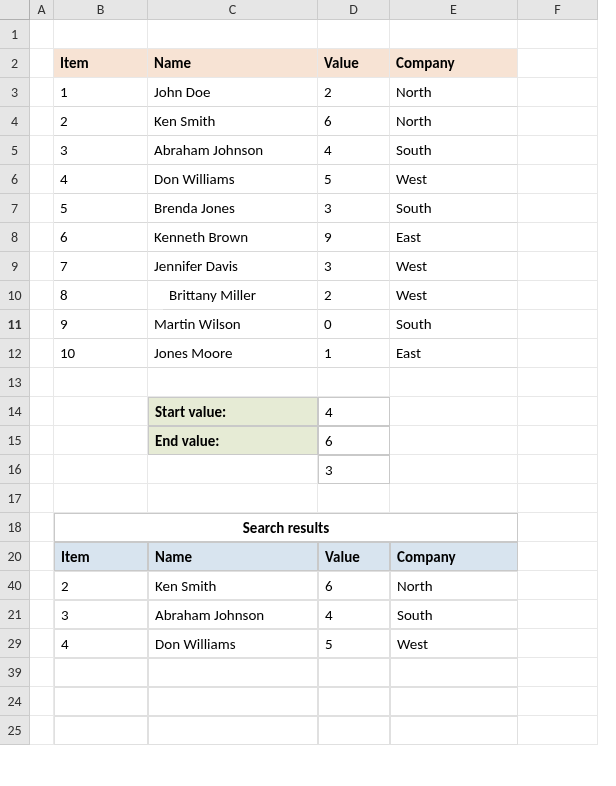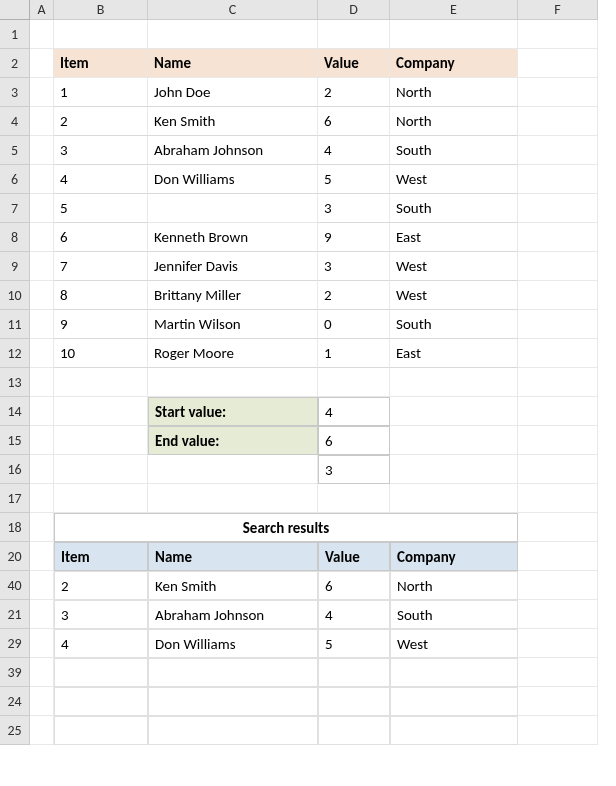--- a/index.html
+++ b/index.html
@@ -137,21 +137,21 @@
     <div class="cell" style="grid-area: 10 / 5;"></div>
     <div class="cell" style="grid-area: 10 / 6;"></div>
     <div class="cell" style="grid-area: 10 / 7;"></div>
     <div class="rowhdr" style="grid-area: 11 / 1;">10</div>
     <div class="cell" style="grid-area: 11 / 2;"></div>
     <div class="cell" style="grid-area: 11 / 3;"></div>
     <div class="cell" style="grid-area: 11 / 4;"></div>
     <div class="cell" style="grid-area: 11 / 5;"></div>
     <div class="cell" style="grid-area: 11 / 6;"></div>
     <div class="cell" style="grid-area: 11 / 7;"></div>
-    <div class="rowhdr" style="grid-area: 12 / 1;">11</div>
+    <div class="rowhdr" style="grid-area: 12 / 1; font-weight: bold;">11</div>
     <div class="cell" style="grid-area: 12 / 2;"></div>
     <div class="cell" style="grid-area: 12 / 3;"></div>
     <div class="cell" style="grid-area: 12 / 4;"></div>
     <div class="cell" style="grid-area: 12 / 5;"></div>
     <div class="cell" style="grid-area: 12 / 6;"></div>
     <div class="cell" style="grid-area: 12 / 7;"></div>
     <div class="rowhdr" style="grid-area: 13 / 1;">12</div>
     <div class="cell" style="grid-area: 13 / 2;"></div>
     <div class="cell" style="grid-area: 13 / 3;"></div>
     <div class="cell" style="grid-area: 13 / 4;"></div>
@@ -263,40 +263,41 @@
     <div class="cell t1b" style="grid-area: 5 / 6; z-index: 2; position: relative;">North</div>
     <div class="cell t1b" style="grid-area: 6 / 3; z-index: 2; position: relative;">3</div>
     <div class="cell t1b" style="grid-area: 6 / 4; z-index: 2; position: relative;">Abraham Johnson</div>
     <div class="cell t1b" style="grid-area: 6 / 5; z-index: 2; position: relative;">4</div>
     <div class="cell t1b" style="grid-area: 6 / 6; z-index: 2; position: relative;">South</div>
     <div class="cell t1b" style="grid-area: 7 / 3; z-index: 2; position: relative;">4</div>
     <div class="cell t1b" style="grid-area: 7 / 4; z-index: 2; position: relative;">Don Williams</div>
     <div class="cell t1b" style="grid-area: 7 / 5; z-index: 2; position: relative;">5</div>
     <div class="cell t1b" style="grid-area: 7 / 6; z-index: 2; position: relative;">West</div>
     <div class="cell t1b" style="grid-area: 8 / 3; z-index: 2; position: relative;">5</div>
+    <div class="cell t1b" style="grid-area: 8 / 4; z-index: 2; position: relative;">Brenda Jones</div>
     <div class="cell t1b" style="grid-area: 8 / 5; z-index: 2; position: relative;">3</div>
     <div class="cell t1b" style="grid-area: 8 / 6; z-index: 2; position: relative;">South</div>
     <div class="cell t1b" style="grid-area: 9 / 3; z-index: 2; position: relative;">6</div>
     <div class="cell t1b" style="grid-area: 9 / 4; z-index: 2; position: relative;">Kenneth Brown</div>
     <div class="cell t1b" style="grid-area: 9 / 5; z-index: 2; position: relative;">9</div>
     <div class="cell t1b" style="grid-area: 9 / 6; z-index: 2; position: relative;">East</div>
     <div class="cell t1b" style="grid-area: 10 / 3; z-index: 2; position: relative;">7</div>
     <div class="cell t1b" style="grid-area: 10 / 4; z-index: 2; position: relative;">Jennifer Davis</div>
     <div class="cell t1b" style="grid-area: 10 / 5; z-index: 2; position: relative;">3</div>
     <div class="cell t1b" style="grid-area: 10 / 6; z-index: 2; position: relative;">West</div>
     <div class="cell t1b" style="grid-area: 11 / 3; z-index: 2; position: relative;">8</div>
-    <div class="cell t1b" style="grid-area: 11 / 4; z-index: 2; position: relative;">Brittany Miller</div>
+    <div class="cell t1b" style="grid-area: 11 / 4; z-index: 2; position: relative; margin-left: 15px;">Brittany Miller</div>
     <div class="cell t1b" style="grid-area: 11 / 5; z-index: 2; position: relative;">2</div>
     <div class="cell t1b" style="grid-area: 11 / 6; z-index: 2; position: relative;">West</div>
     <div class="cell t1b" style="grid-area: 12 / 3; z-index: 2; position: relative;">9</div>
     <div class="cell t1b" style="grid-area: 12 / 4; z-index: 2; position: relative;">Martin Wilson</div>
     <div class="cell t1b" style="grid-area: 12 / 5; z-index: 2; position: relative;">0</div>
     <div class="cell t1b" style="grid-area: 12 / 6; z-index: 2; position: relative;">South</div>
     <div class="cell t1b" style="grid-area: 13 / 3; z-index: 2; position: relative;">10</div>
-    <div class="cell t1b" style="grid-area: 13 / 4; z-index: 2; position: relative;">Roger Moore</div>
+    <div class="cell t1b" style="grid-area: 13 / 4; z-index: 2; position: relative;">Jones Moore</div>
     <div class="cell t1b" style="grid-area: 13 / 5; z-index: 2; position: relative;">1</div>
     <div class="cell t1b" style="grid-area: 13 / 6; z-index: 2; position: relative;">East</div>
     <div class="cell p1l" style="grid-area: 15 / 4; z-index: 2; position: relative;">Start value:</div>
     <div class="cell p1v" style="grid-area: 15 / 5; z-index: 2; position: relative;">4</div>
     <div class="cell p1l" style="grid-area: 16 / 4; z-index: 2; position: relative;">End value:</div>
     <div class="cell p1v" style="grid-area: 16 / 5; z-index: 2; position: relative;">6</div>
     <div class="cell p1v" style="grid-area: 17 / 5; z-index: 2; position: relative;">3</div>
     <div class="cell srh" style="grid-area: 19 / 3 / auto / span 4; z-index: 2; position: relative;">Search results</div>
     <div class="cell r1h" style="grid-area: 20 / 3; z-index: 2; position: relative;">Item</div>
     <div class="cell r1h" style="grid-area: 20 / 4; z-index: 2; position: relative;">Name</div>

